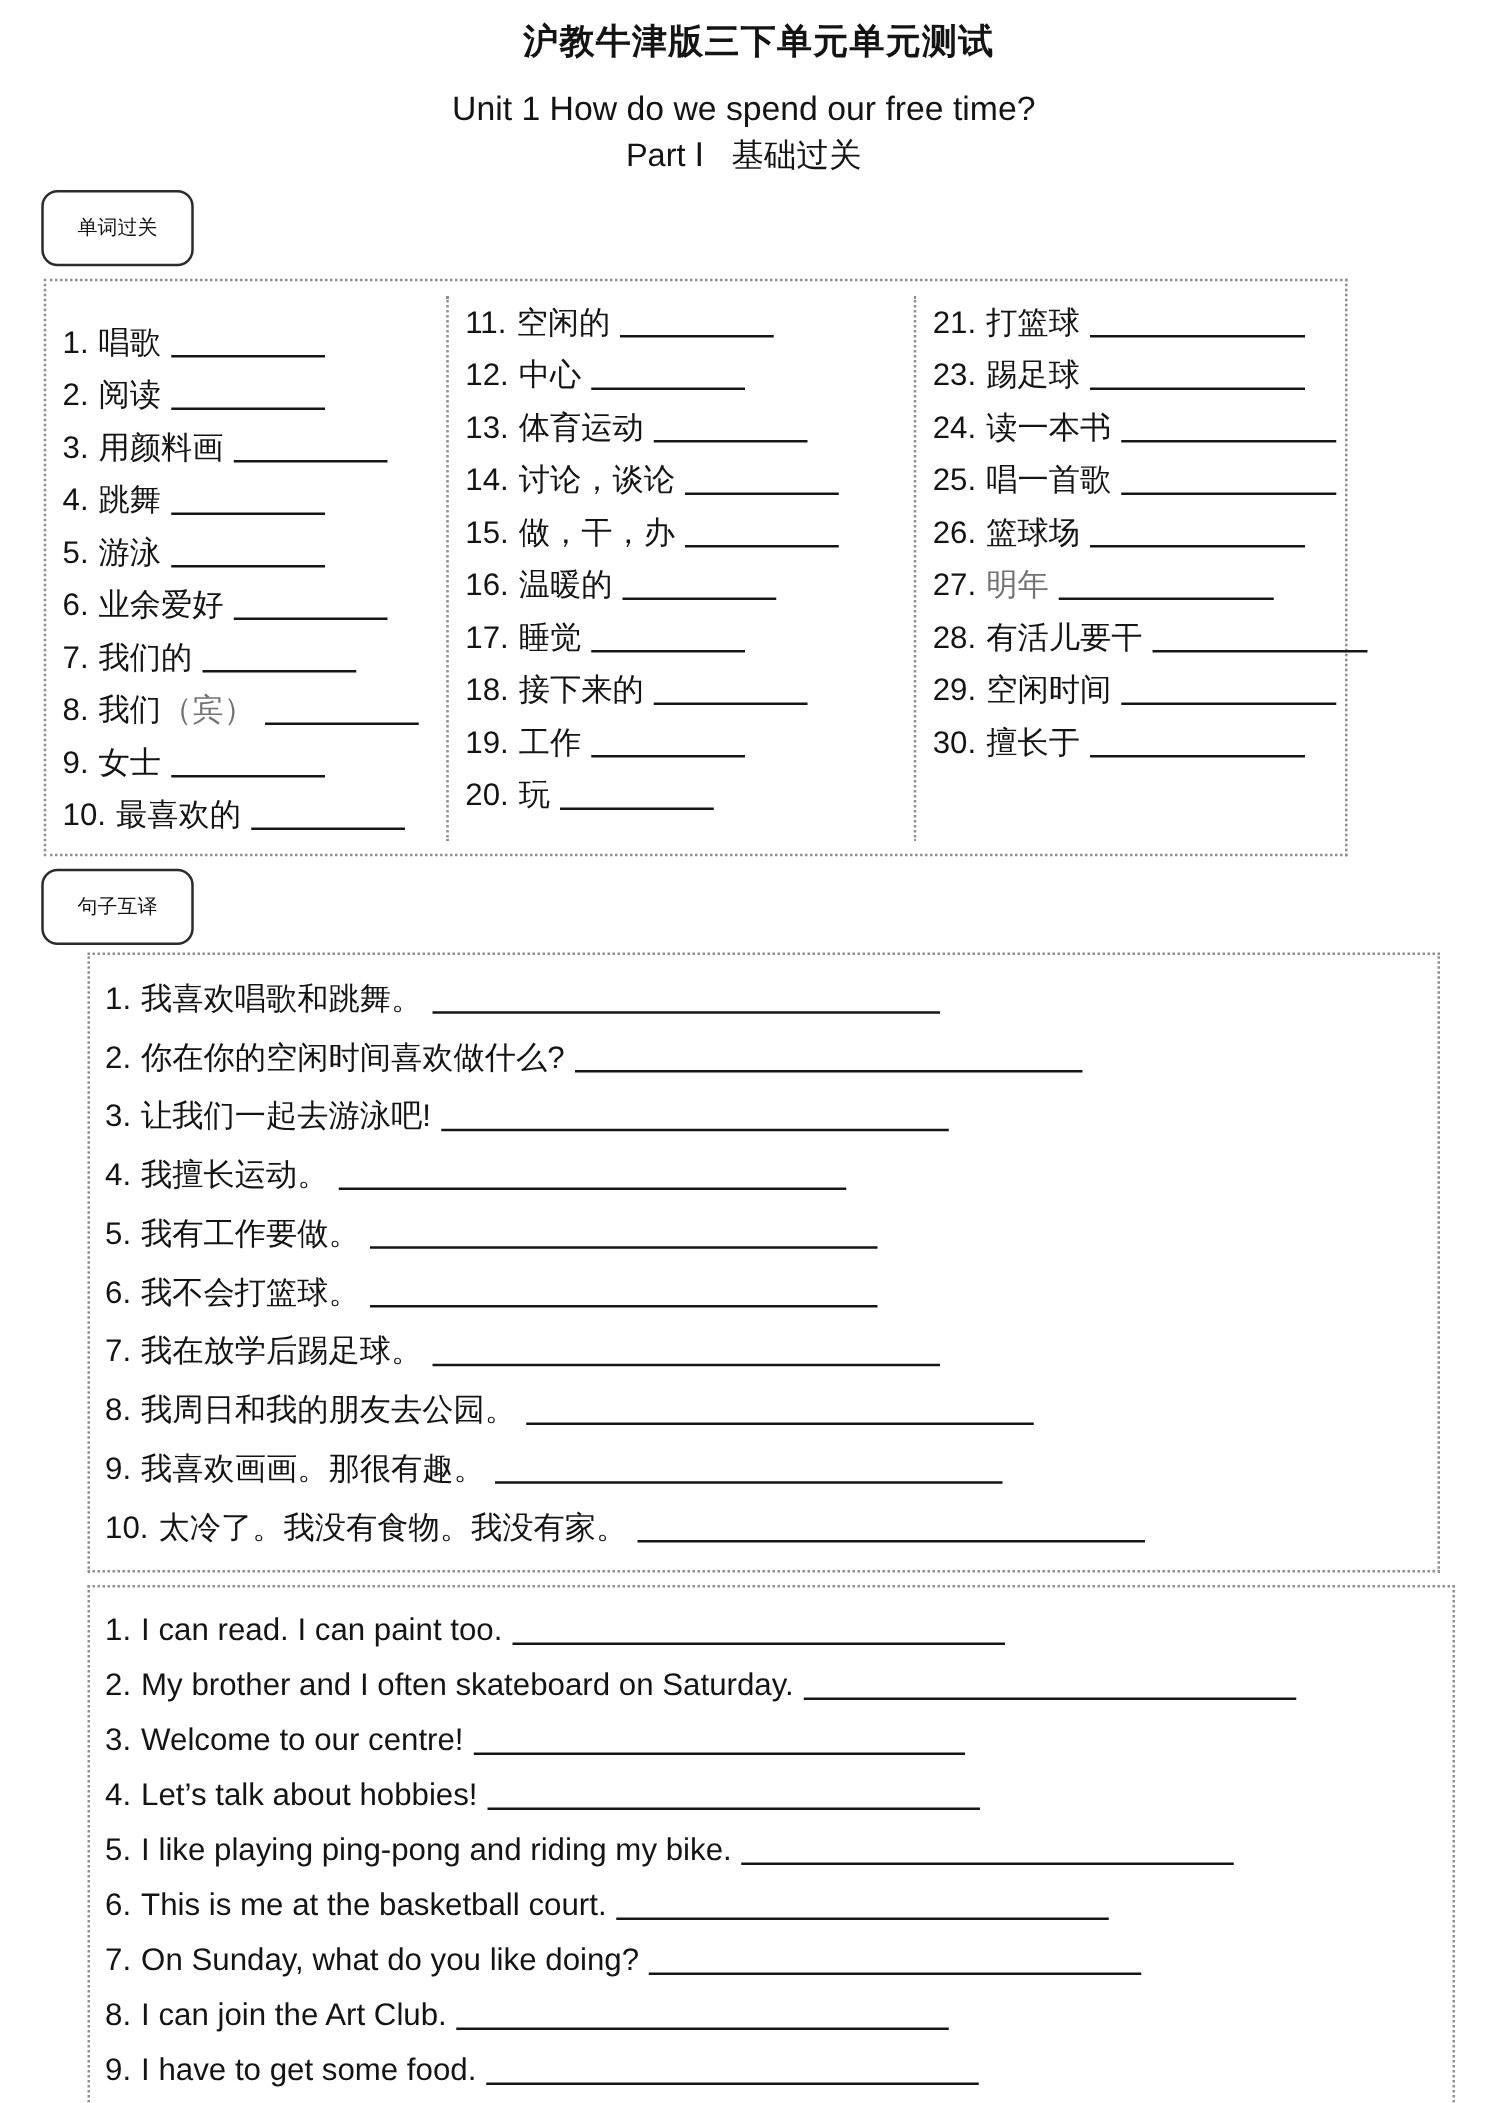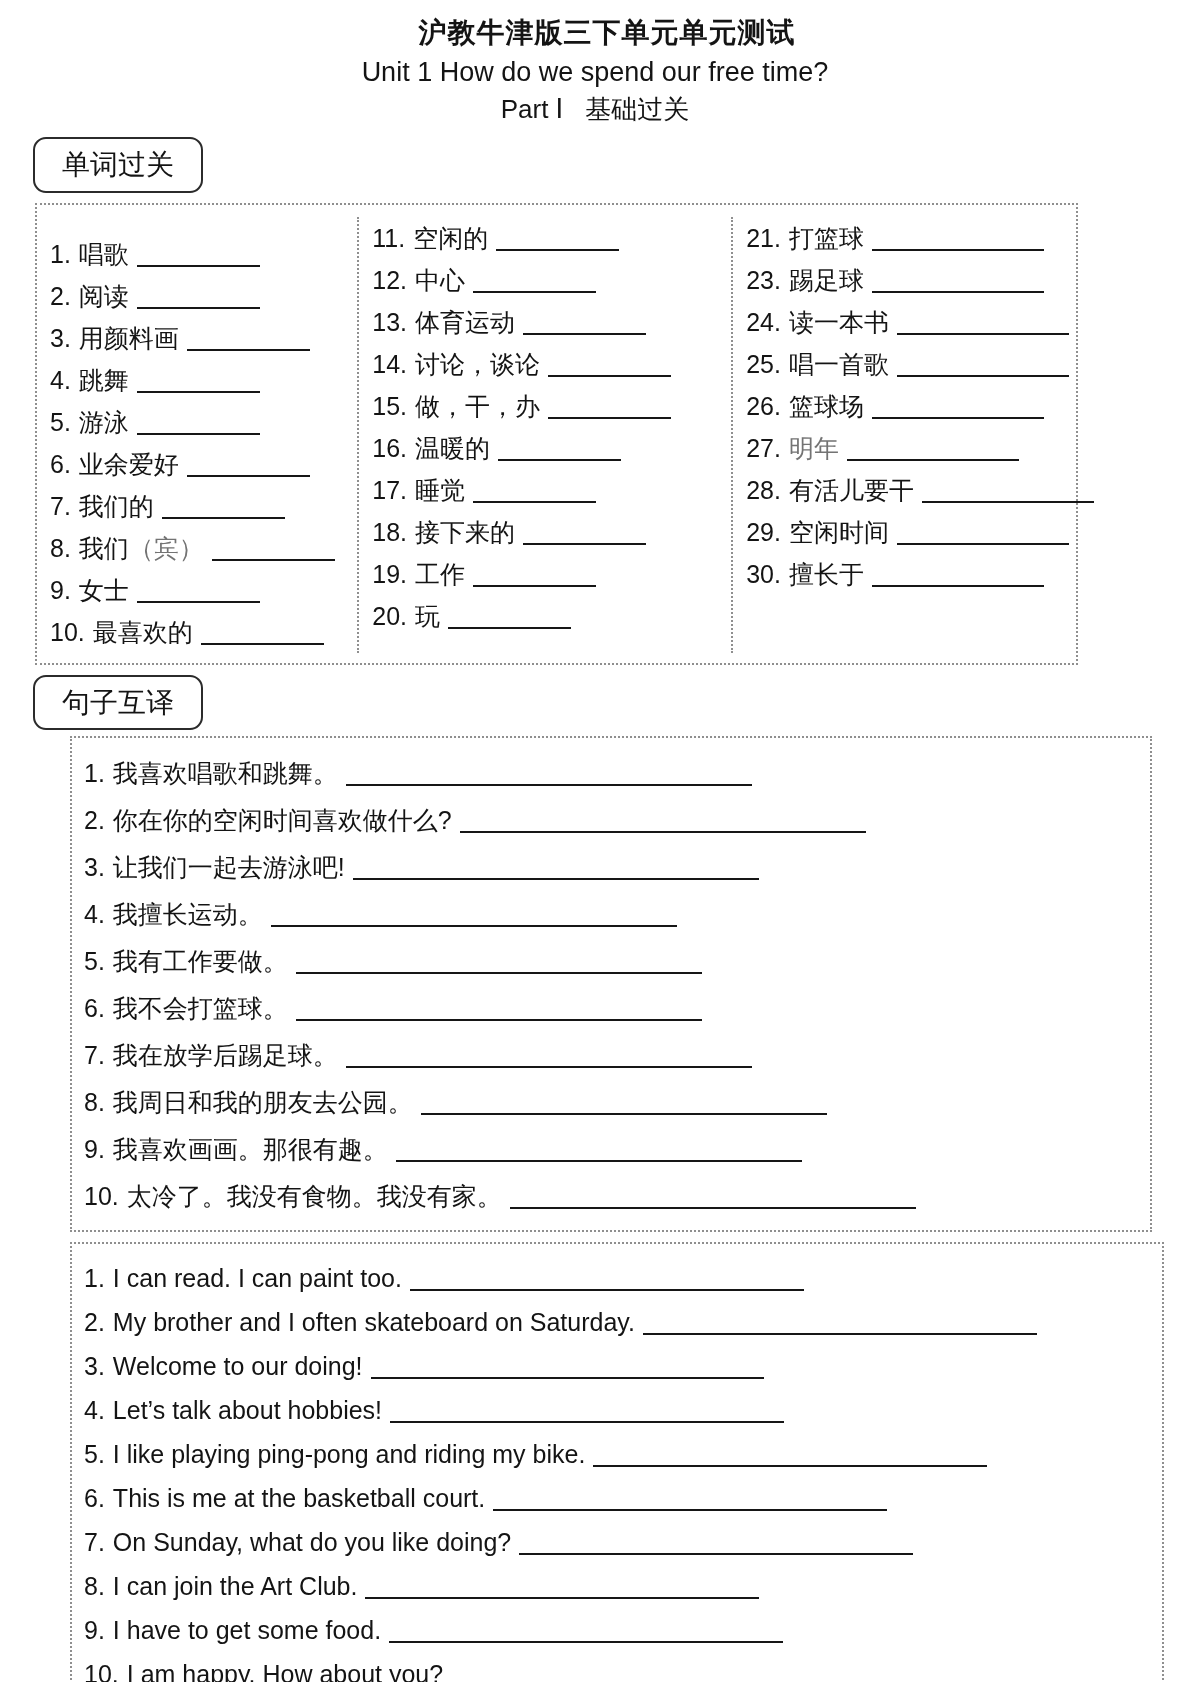--- a/index.html
+++ b/index.html
@@ -4,30 +4,30 @@
 <style>
   html,body { margin:0; padding:0; background:#ffffff; }
   body {
     width:1190px; height:1682px;
     color:#141414;
     font-family:"Liberation Sans","DejaVu Sans",sans-serif;
     overflow:hidden;
   }
   .titles { text-align:center; padding-top:14px; }
   .t1 { font-size:28px; font-weight:600; letter-spacing:1px;padding-left:24px; }
-  .t2 { font-size:27px; font-weight:400; margin-top:5px; }
+  .t2 { font-size:27px; font-weight:400; margin-top:20px; }
   .t3 { font-size:26px; font-weight:500; margin-top:4px; }
   .t3 .gap { margin-left:22px; }
 
   .section-label {
     display:inline-block;
     border:2.5px solid #2b2b2b;
     border-radius:13px;
-    padding:9px 27px;
-    font-size:28px;
+    padding:19px 27px;
+    font-size:16px;
     margin:10px 0 6px 33px;
     background:#fff;
   }
   .label-row { line-height:0; }
   .label-row .section-label { line-height:1.2; }
 
   .words-box {
     margin:4px 112px 0 35px;
     border:2px dotted #8f8f8f;
     display:flex;
@@ -125,21 +125,21 @@
     <div class="item-row"><span class="num">6.</span><span class="label">我不会打篮球。</span><span class="blank" style="width: 405.9px;"></span></div>
     <div class="item-row"><span class="num">7.</span><span class="label">我在放学后踢足球。</span><span class="blank" style="width: 405.9px;"></span></div>
     <div class="item-row"><span class="num">8.</span><span class="label">我周日和我的朋友去公园。</span><span class="blank" style="width: 405.9px;"></span></div>
     <div class="item-row"><span class="num">9.</span><span class="label">我喜欢画画。那很有趣。</span><span class="blank" style="width: 405.9px;"></span></div>
     <div class="item-row"><span class="num">10.</span><span class="label">太冷了。我没有食物。我没有家。</span><span class="blank" style="width: 405.9px;"></span></div>
   </div>
 
 <div class="sent-box en">
     <div class="item-row"><span class="num">1.</span><span class="label">I can read. I can paint too.</span><span class="blank" style="width: 393.6px;"></span></div>
     <div class="item-row"><span class="num">2.</span><span class="label">My brother and I often skateboard on Saturday.</span><span class="blank" style="width: 393.6px;"></span></div>
-    <div class="item-row"><span class="num">3.</span><span class="label">Welcome to our doing!</span><span class="blank" style="width: 393.6px;"></span></div>
+    <div class="item-row"><span class="num">3.</span><span class="label">Welcome to our centre!</span><span class="blank" style="width: 393.6px;"></span></div>
     <div class="item-row"><span class="num">4.</span><span class="label">Let’s talk about hobbies!</span><span class="blank" style="width: 393.6px;"></span></div>
     <div class="item-row"><span class="num">5.</span><span class="label">I like playing ping-pong and riding my bike.</span><span class="blank" style="width: 393.6px;"></span></div>
     <div class="item-row"><span class="num">6.</span><span class="label">This is me at the basketball court.</span><span class="blank" style="width: 393.6px;"></span></div>
     <div class="item-row"><span class="num">7.</span><span class="label">On Sunday, what do you like doing?</span><span class="blank" style="width: 393.6px;"></span></div>
     <div class="item-row"><span class="num">8.</span><span class="label">I can join the Art Club.</span><span class="blank" style="width: 393.6px;"></span></div>
     <div class="item-row"><span class="num">9.</span><span class="label">I have to get some food.</span><span class="blank" style="width: 393.6px;"></span></div>
     <div class="item-row"><span class="num">10.</span><span class="label">I am happy. How about you?</span><span class="blank" style="width: 393.6px;"></span></div>
   </div>
 
 </body></html>

